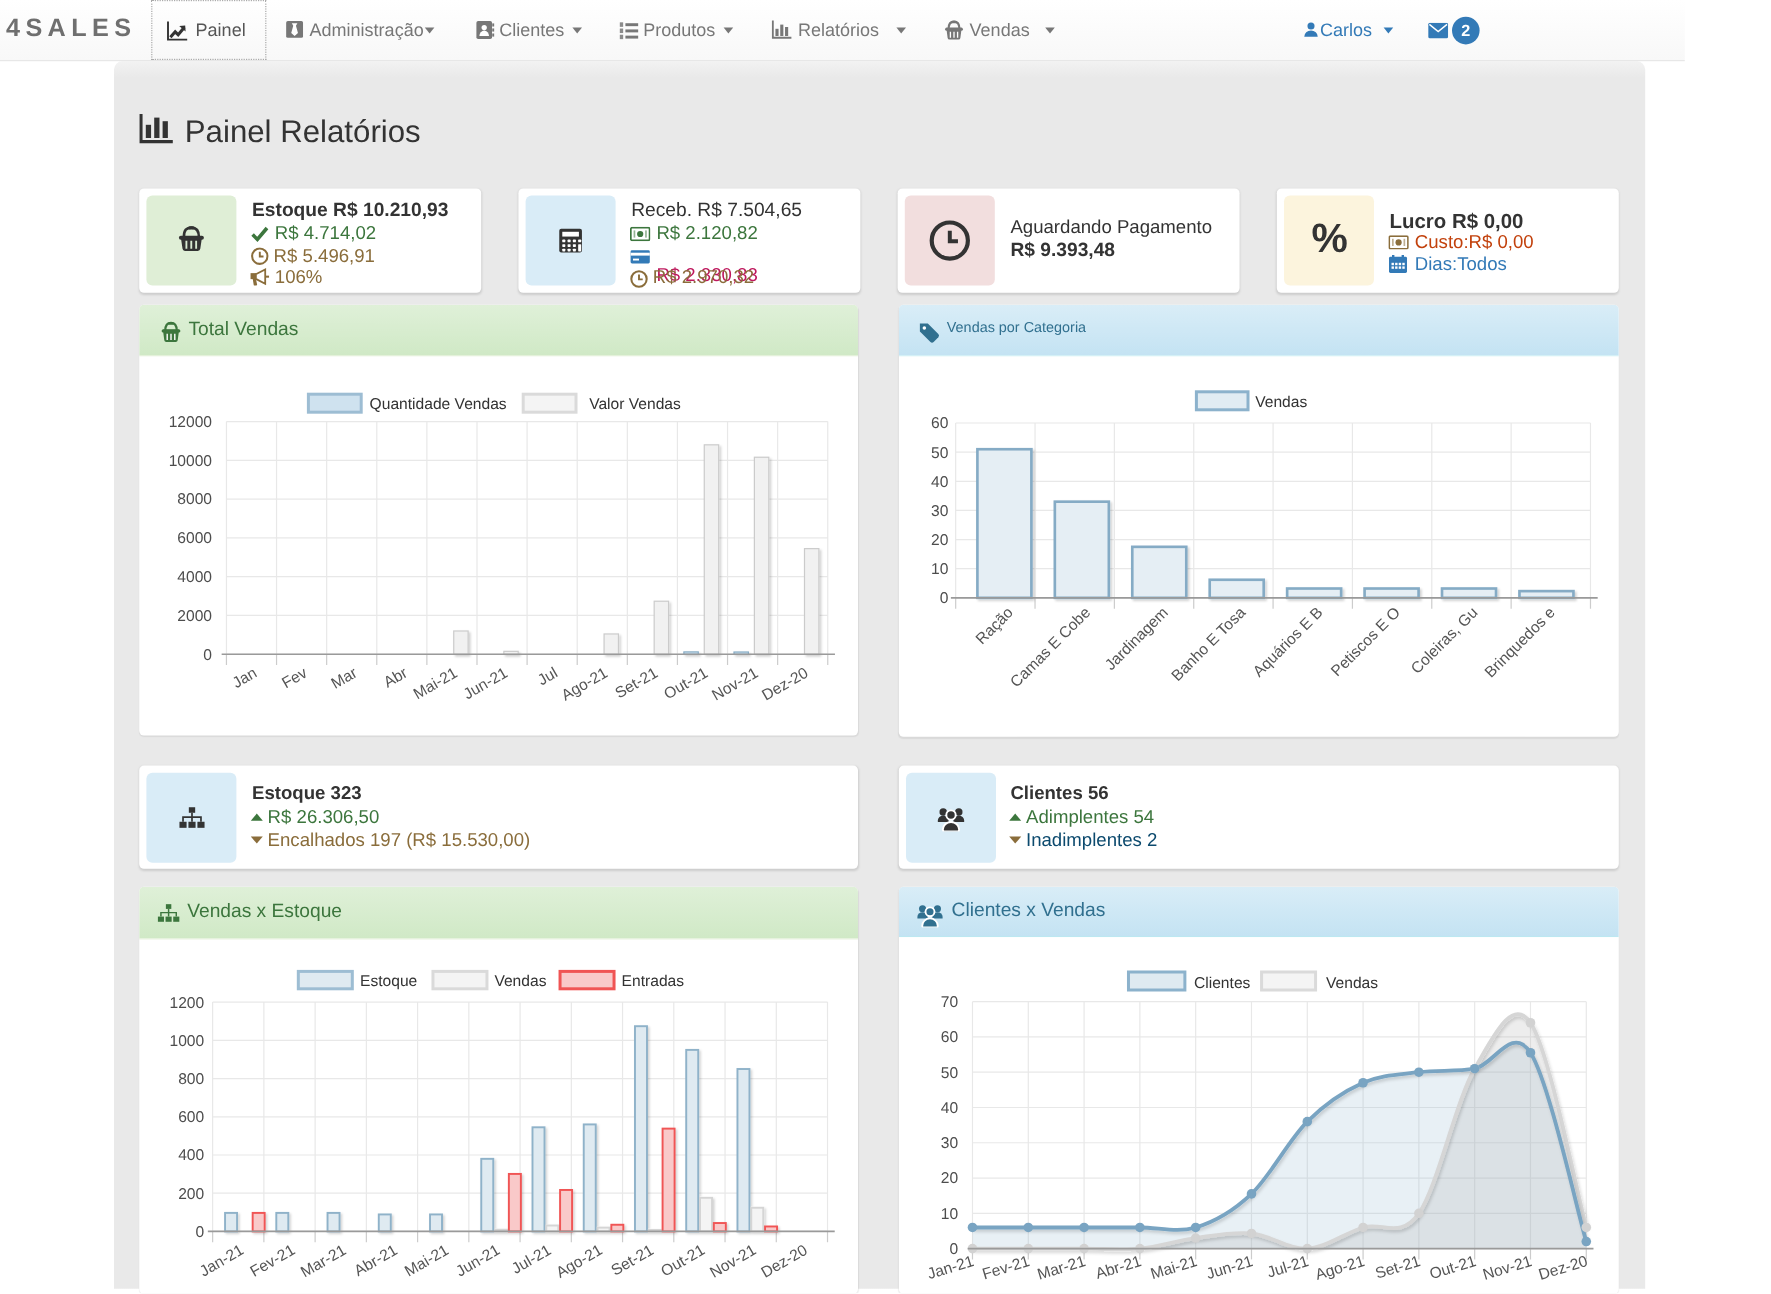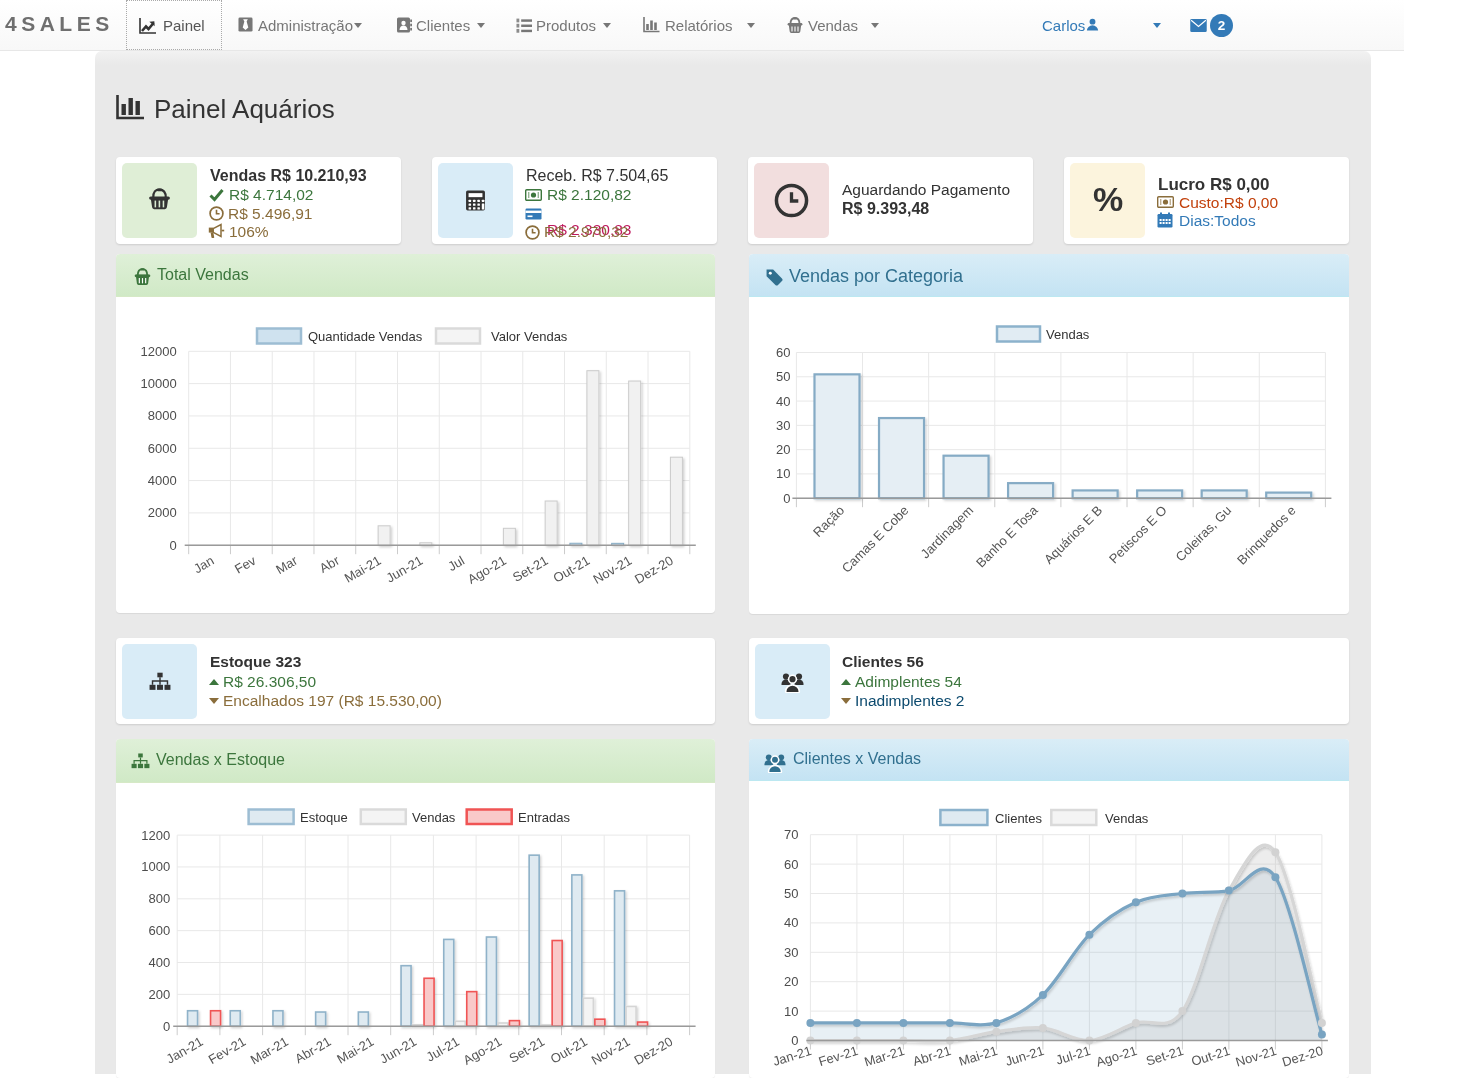--- a/index.html
+++ b/index.html
@@ -70,34 +70,34 @@
         <line x1="9" y1="10.5" x2="9" y2="15.5"></line>
         <line x1="12" y1="10.5" x2="12" y2="15.5"></line>
 </g>
 </svg>
     <div class="navtxt" style="left:808px;top:17px">Vendas</div>
     <span class="abs" style="left:871px;top:23px;width:0;height:0;border-left:4.5px solid transparent;border-right:4.5px solid transparent;border-top:5px solid #777"></span>
     <svg class="abs" style="left:1086px;top:18px" width="13" height="13" viewBox="0 0 15 15">
 <circle cx="7.5" cy="4.2" r="3.4" fill="#337ab7"></circle>
 <path d="M1 14.5 a6.5 6 0 0 1 13 0 Z" fill="#337ab7"></path>
 </svg>
-    <div class="navtxt" style="left:1042px;top:17px;color:#337ab7">Carlos</div>
+    <div class="navtxt" style="left:1100px;top:17px;color:#337ab7">Carlos</div>
     <span class="abs" style="left:1153px;top:23px;width:0;height:0;border-left:4.5px solid transparent;border-right:4.5px solid transparent;border-top:5px solid #337ab7"></span>
     <svg class="abs" style="left:1190px;top:19px" width="17" height="13" viewBox="0 0 19 15">
 <rect x="0" y="0" width="19" height="15" rx="1.5" fill="#337ab7"></rect>
 <path d="M1 1.5 L9.5 8.5 L18 1.5" stroke="#fff" stroke-width="1.4" fill="none"></path>
 </svg>
     <div class="abs" style="left:1210px;top:14px;width:23px;height:23px;border-radius:12px;background:#337ab7;color:#fff;font-size:13.5px;font-weight:bold;text-align:center;line-height:23px">2</div>
     <svg class="abs" style="left:116px;top:95px" width="29" height="25" viewBox="0 0 29 25">
 <path d="M1.5 0 L1.5 23 L28 23" stroke="#333" stroke-width="2.6" fill="none"></path>
 <rect x="5.5" y="9" width="4.4" height="11" fill="#333"></rect>
 <rect x="12.5" y="3" width="4.4" height="17" fill="#333"></rect>
 <rect x="19.5" y="6" width="4.4" height="14" fill="#333"></rect>
 </svg>
-    <div class="abs" style="left:154px;top:94px;font-size:26px;color:#333">Painel Aquários</div>
+    <div class="abs" style="left:154px;top:94px;font-size:26px;color:#333">Painel Relatórios</div>
     <div class="card" style="left:116px;top:157px"></div>
     <div class="card" style="left:432px;top:157px"></div>
     <div class="card" style="left:748px;top:157px"></div>
     <div class="card" style="left:1064px;top:157px"></div>
     <div class="tile" style="left:122px;top:163px;background:#dfeed6"></div>
     <svg class="abs" style="left:147px;top:187px" width="25" height="23" viewBox="0 0 24 22">
 <path d="M6 10 C6 4.5 8 2.5 12 2.5 C16 2.5 18 4.5 18 10" stroke="#333" stroke-width="2.1" fill="none"></path>
 <rect x="9.4" y="1.4" width="5.2" height="2.6" rx="1.2" fill="#333"></rect>
 <path d="M3.4 9.5 h17.2 l-1.5 10 a2 2 0 0 1 -2 1.7 h-10.2 a2 2 0 0 1 -2 -1.7 Z" fill="#333"></path>
 <rect x="2" y="9" width="20" height="3.2" rx="1.6" fill="#333"></rect>
@@ -123,21 +123,21 @@
       <rect x="11.8" y="16.4" width="2.4" height="2.2" rx="0.5" fill="#fff"></rect>
       <rect x="16.0" y="12.799999999999999" width="2.4" height="5.8" rx="0.5" fill="#fff"></rect>
     </svg>
     <div class="tile" style="left:754px;top:163px;background:#f2dede"></div>
     <svg class="abs" style="left:774px;top:183px" width="35" height="35" viewBox="0 0 36 36">
 <circle cx="18" cy="18" r="15.5" stroke="#333" stroke-width="3.6" fill="none"></circle>
 <path d="M18 9.5 V18.5 H25" stroke="#333" stroke-width="3.4" fill="none"></path>
 </svg>
     <div class="tile" style="left:1070px;top:163px;background:#fcf4dd"></div>
     <div class="abs" style="left:1087px;top:180px;width:42px;text-align:center;font-size:34px;font-weight:bold;color:#333">%</div>
-    <div class="ct" style="left:210px;top:167px;font-size:16px;font-weight:bold;color:#333">Vendas R$ 10.210,93</div>
+    <div class="ct" style="left:210px;top:167px;font-size:16px;font-weight:bold;color:#333">Estoque R$ 10.210,93</div>
     <svg class="abs" style="left:209px;top:187px" width="15" height="15" viewBox="0 0 15 15">
 <path d="M1.5 8.5 L5.5 12.5 L13.5 3" stroke="#3c763d" stroke-width="3" fill="none"></path>
 </svg>
     <div class="ct" style="left:229px;top:186px;color:#3c763d">R$ 4.714,02</div>
     <svg class="abs" style="left:209px;top:206px" width="15" height="15" viewBox="0 0 15 15">
 <circle cx="7.5" cy="7.5" r="6.4" stroke="#8a6d3b" stroke-width="1.7" fill="none"></circle>
 <path d="M7.5 3.8 V7.8 H10.6" stroke="#8a6d3b" stroke-width="1.6" fill="none"></path>
 </svg>
     <div class="ct" style="left:228px;top:205px;color:#8a6d3b">R$ 5.496,91</div>
     <svg class="abs" style="left:208px;top:223px" width="17" height="17" viewBox="0 0 17 17">
@@ -279,21 +279,21 @@
       <text x="192.0" y="42.0" font-size="13" fill="#333" text-anchor="start" font-weight="normal">Quantidade Vendas</text>
       <rect x="320.00" y="29.50" width="44.00" height="15.00" fill="#f4f4f4" stroke="#dadada" stroke-width="2.5"></rect>
       <text x="375.0" y="42.0" font-size="13" fill="#333" text-anchor="start" font-weight="normal">Valor Vendas</text>
     </svg>
     <div class="panel" style="left:749px;top:253.5px;width:600px;height:360.5px"></div>
     <div class="phead blue abs" style="left:749px;top:253.5px;width:600px"></div>
     <svg class="abs" style="left:765px;top:268px" width="18" height="18" viewBox="0 0 17 17">
 <path d="M1.5 1.5 h6.2 L16 9.8 a1.8 1.8 0 0 1 0 2.5 L12.3 16 a1.8 1.8 0 0 1 -2.5 0 L1.5 7.7 Z" fill="#31708f"></path>
 <circle cx="5" cy="5" r="1.4" fill="#fff"></circle>
 </svg>
-    <div class="abs" style="left:789px;top:266px;font-size:18px;color:#31708f">Vendas por Categoria</div>
+    <div class="abs" style="left:789px;top:266px;font-size:12px;color:#31708f">Vendas por Categoria</div>
     <svg class="abs" style="left:749px;top:296.8px" width="600" height="317" font-family="Liberation Sans, sans-serif">
       <line x1="47.40" y1="201.20" x2="576.40" y2="201.20" stroke="#e8e8e8" stroke-width="1"></line>
       <text x="41.4" y="205.7" font-size="13" fill="#4d4d4d" text-anchor="end" font-weight="normal">0</text>
       <line x1="47.40" y1="176.92" x2="576.40" y2="176.92" stroke="#e8e8e8" stroke-width="1"></line>
       <text x="41.4" y="181.4" font-size="13" fill="#4d4d4d" text-anchor="end" font-weight="normal">10</text>
       <line x1="47.40" y1="152.63" x2="576.40" y2="152.63" stroke="#e8e8e8" stroke-width="1"></line>
       <text x="41.4" y="157.1" font-size="13" fill="#4d4d4d" text-anchor="end" font-weight="normal">20</text>
       <line x1="47.40" y1="128.35" x2="576.40" y2="128.35" stroke="#e8e8e8" stroke-width="1"></line>
       <text x="41.4" y="132.8" font-size="13" fill="#4d4d4d" text-anchor="end" font-weight="normal">30</text>
       <line x1="47.40" y1="104.07" x2="576.40" y2="104.07" stroke="#e8e8e8" stroke-width="1"></line>

